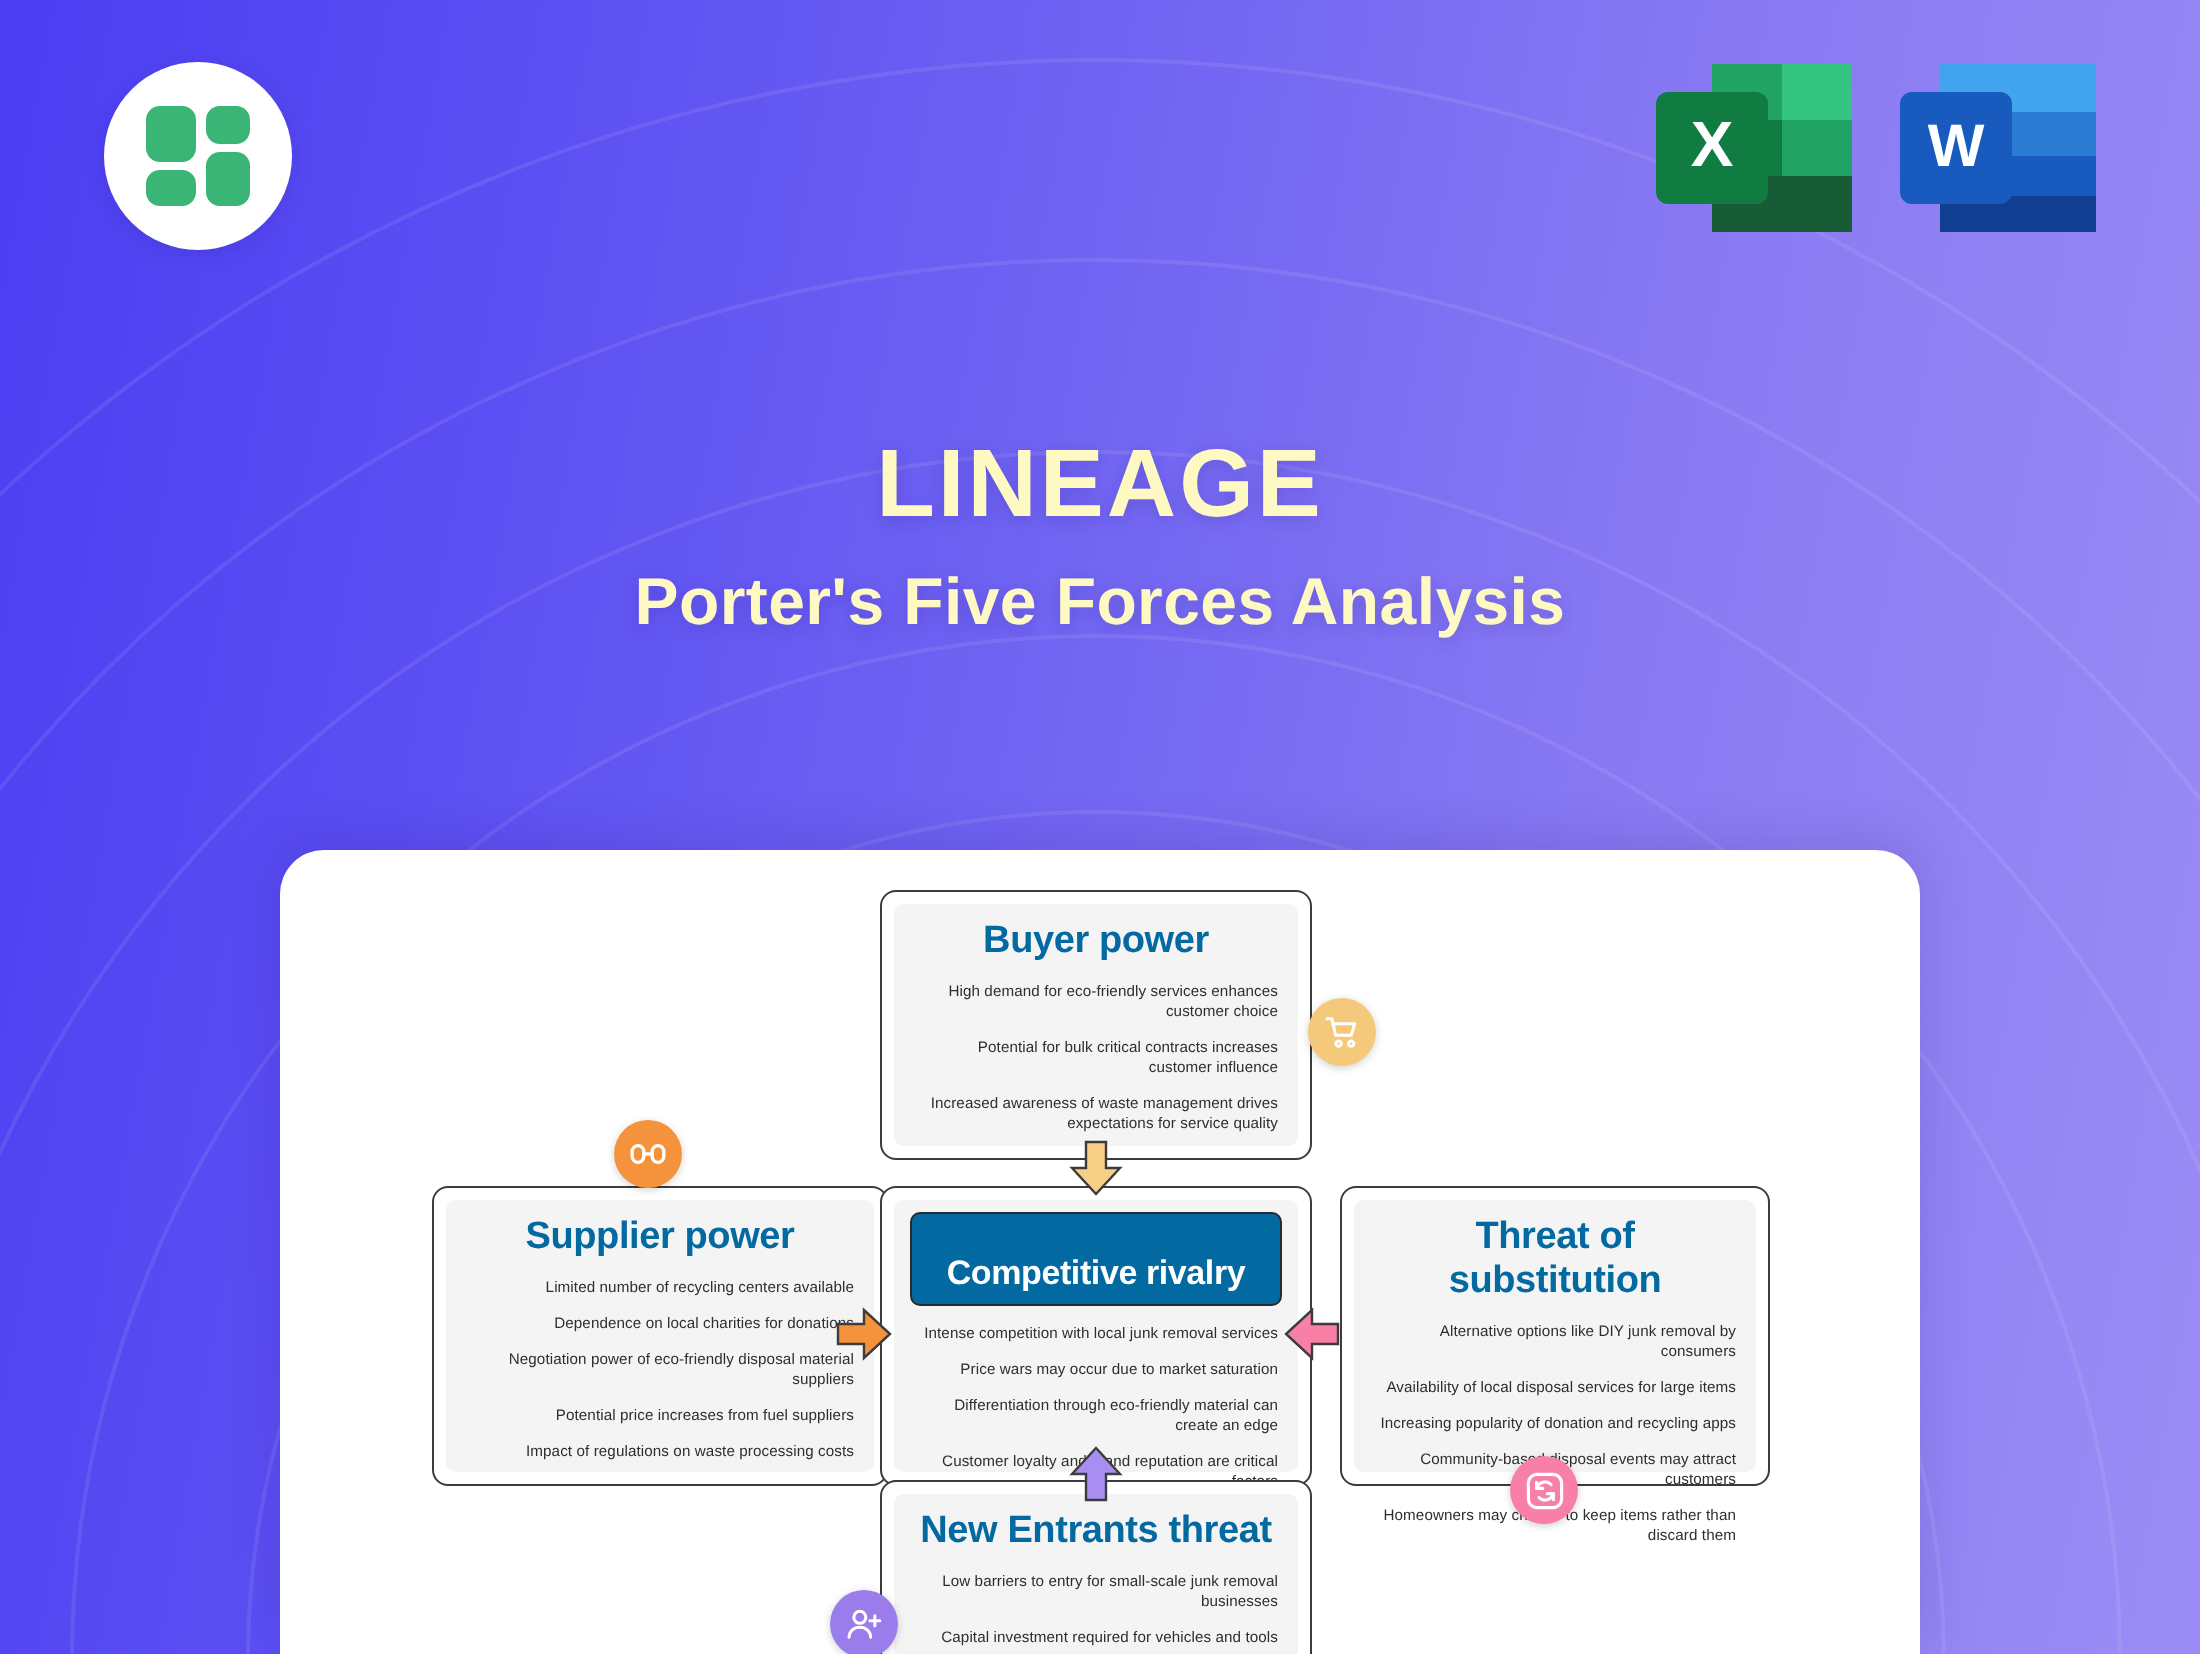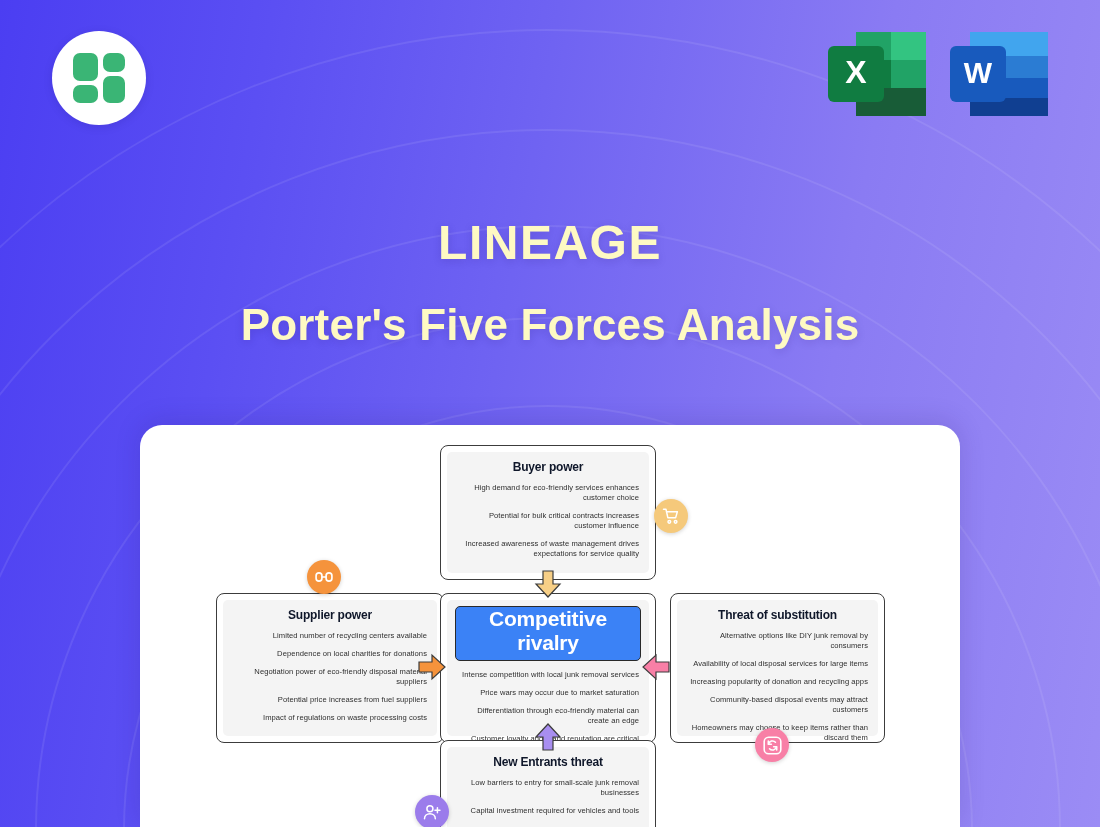--- a/index.html
+++ b/index.html
@@ -38,21 +38,21 @@
   #office { position:absolute; right:52px; top:28px; display:flex; gap:24px; align-items:flex-start; }
   .office-icon { position:relative; width:98px; height:92px; }
 
   
   #title-wrap {
     position:absolute; left:0; right:0; top:218px;
     text-align:center; color:#fef9c3;
     text-shadow:0 2px 8px rgba(40,20,120,.18);
   }
   #brand { font-size:48px; font-weight:bold; letter-spacing:1.5px; line-height:1.05; }
-  #subtitle { font-size:44px; font-weight:bold; margin-top:32px; letter-spacing:.2px; }
+  #subtitle { font-size:33px; font-weight:bold; margin-top:14px; letter-spacing:.2px; }
 
   
   #panel {
     position:absolute; left:140px; top:425px; width:820px; height:402px;
     background:#ffffff;
     border-radius:22px 22px 0 0;
     box-shadow:0 -4px 26px rgba(40,20,120,.16);
     overflow:hidden;
   }
 
@@ -65,27 +65,27 @@
     padding:6px;
   }
   .card-inner {
     background:#f4f4f4;
     border-radius:5px;
     height:100%;
     padding:8px 10px 10px;
   }
   .card-title {
     text-align:center;
-    font-size:12px; font-weight:bold; color:#0f172a;
+    font-size:19px; font-weight:bold; color:#0369a1;
     margin-bottom:9px; letter-spacing:-.2px;
   }
   .card.highlight .card-title {
-    background:#3b82f6; color:#ffffff;
+    background:#0369a1; color:#ffffff;
     border:1.2px solid #2a2a2a; border-radius:5px;
-    padding:0 0 5px; font-size:21px; margin:-2px -2px 9px;
+    padding:20px 0 5px; font-size:17px; margin:-2px -2px 9px;
   }
   .bullets { list-style:none;text-align:right; }
   .bullets li {
     font-size:7.6px; line-height:1.32; color:#2e2e2e;
     margin-bottom:8px; letter-spacing:.05px;
   }
   .bullets li:last-child { margin-bottom:0; }
 
   #card-buyer       { left:300px; top:20px;  width:216px; height:135px; }
   #card-supplier    { left:76px;  top:168px; width:228px; height:150px; }

